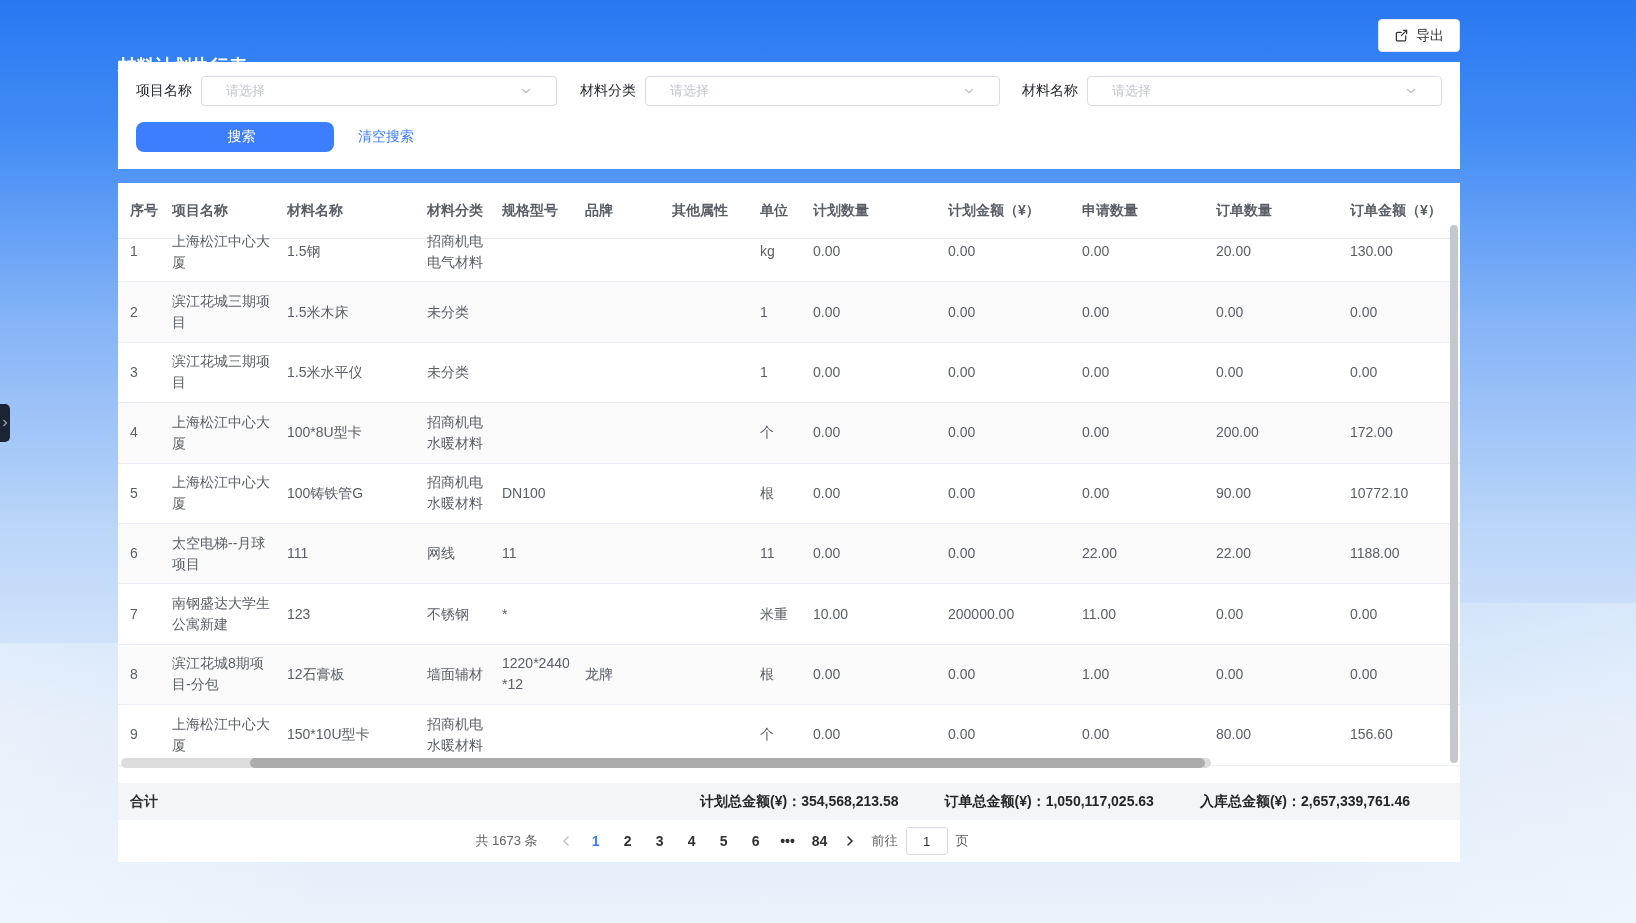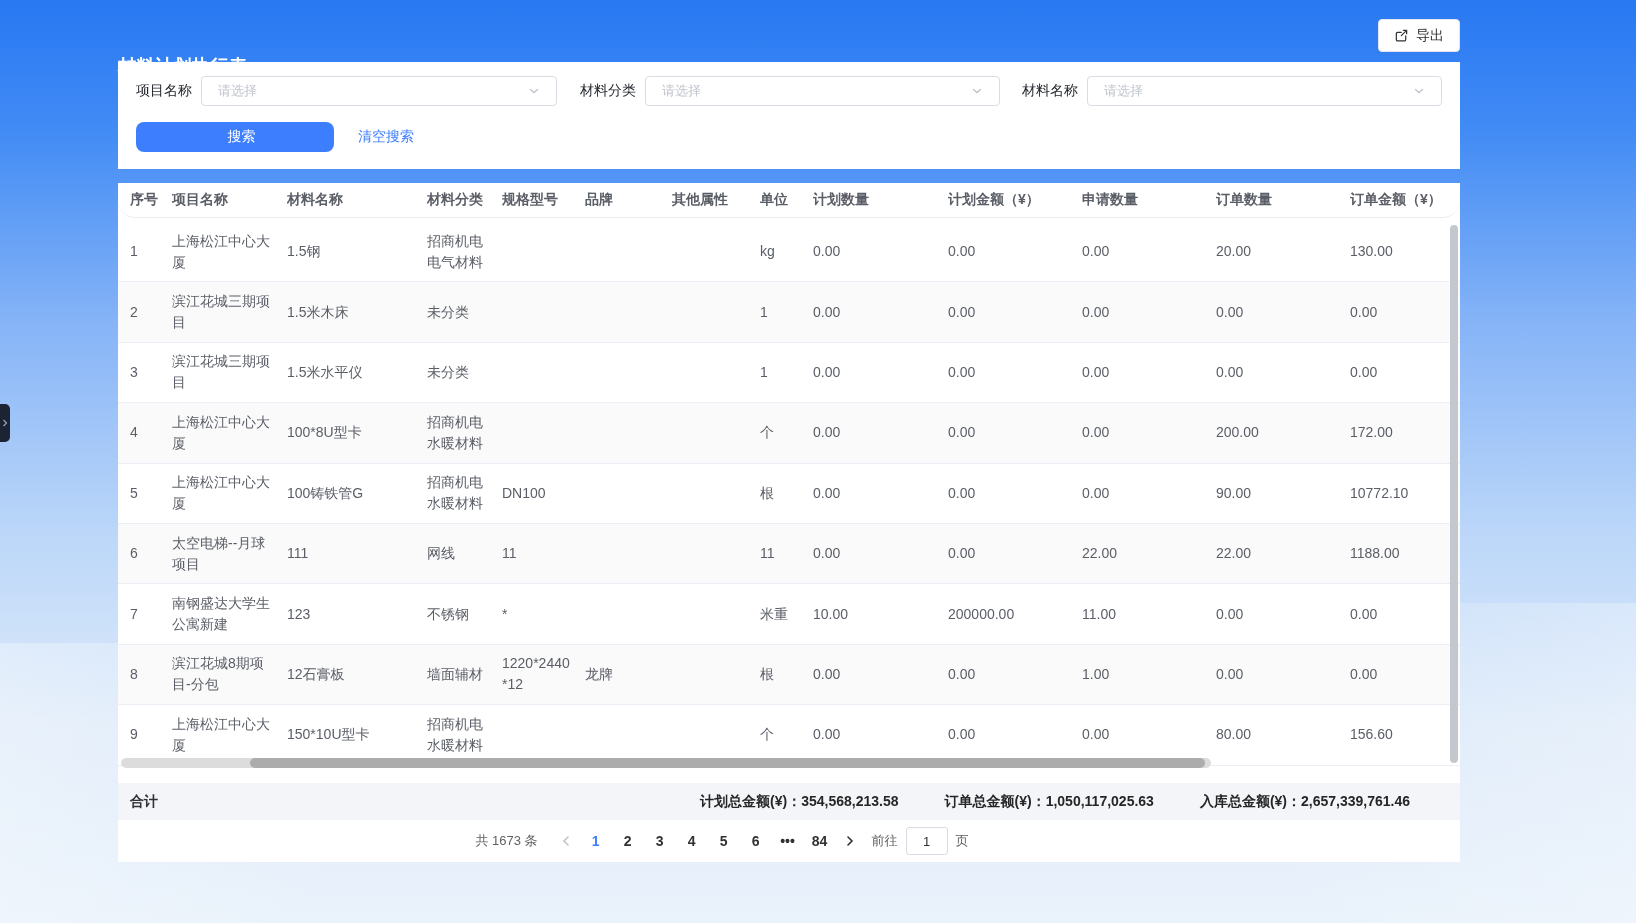--- a/index.html
+++ b/index.html
@@ -24,33 +24,33 @@
   .export-btn { position:absolute; right:0; top:19px; height:33px; padding:0 15px;
           background:#FFFFFF; border:1px solid #E4E7ED; border-radius:4px;
           display:flex; align-items:center; gap:7px; font-size:14px; color:#303133; cursor:pointer;text-align:center; }
 
   
   .filter-card { position:absolute; top:62px; left:0; width:1342px; height:107px; background:#FFFFFF; }
   .field { position:absolute; top:14px; display:flex; align-items:center; gap:9px; }
   .f-label { font-size:14px; color:#25282E; white-space:nowrap; }
   .select { height:30px; border:1px solid #D9DCE3; border-radius:4px; background:#fff;
             display:flex; align-items:center; justify-content:space-between;
-            padding:0 16px; cursor:pointer; }
+            padding:0 24px; cursor:pointer; }
   .select .ph { font-size:13px; color:#C0C4CC; }
   .filter-actions { position:absolute; top:60px; left:18px; display:flex; align-items:center; }
   .search-btn { width:198px; height:30px; background:#3D7EFE; color:#fff; font-size:14px;
             border:none; border-radius:8px; cursor:pointer;padding-left:13px; }
   .clear-link { margin-left:24px; font-size:14px; color:#3D7EFE; cursor:pointer; text-decoration:none; }
 
   
   .table-card { position:absolute; top:183px; left:0; width:1342px; height:679px; background:#FFFFFF; }
   .grid-cols { display:grid;
       grid-template-columns:42px 115px 140px 75px 83px 87px 88px 53px 135px 134px 134px 134px minmax(0,1fr); }
-  .t-head { height:35px; padding-left:12px; align-items:center;
-      border-bottom:1px solid #E8EBF0; color:#5A5E66; font-size:14px; font-weight:700;border-radius:19px; }
+  .t-head { height:56px; padding-left:12px; align-items:center;
+      border-bottom:1px solid #E8EBF0; color:#5A5E66; font-size:14px; font-weight:700; }
   .hcell { padding-right:8px; white-space:nowrap; overflow:hidden; }
   .t-body { position:absolute; top:39px; left:0; width:1342px; height:545px; overflow:hidden; }
   .t-row { height:60.4px; padding-left:12px; align-items:center;
       border-bottom:1px solid #EBEEF5; color:#5A5E66; font-size:14px; line-height:21px; }
   .t-row:nth-child(even) { background:#FAFAFA; }
   .cell { padding-right:10px; word-break:break-all; }
 
   .h-scrollbar { position:absolute; left:3px; top:575px; width:1090px; height:10px;
       background:#DCDCDC; border-radius:5px; }
   .h-thumb { position:absolute; left:129px; top:0; width:955px; height:10px;

